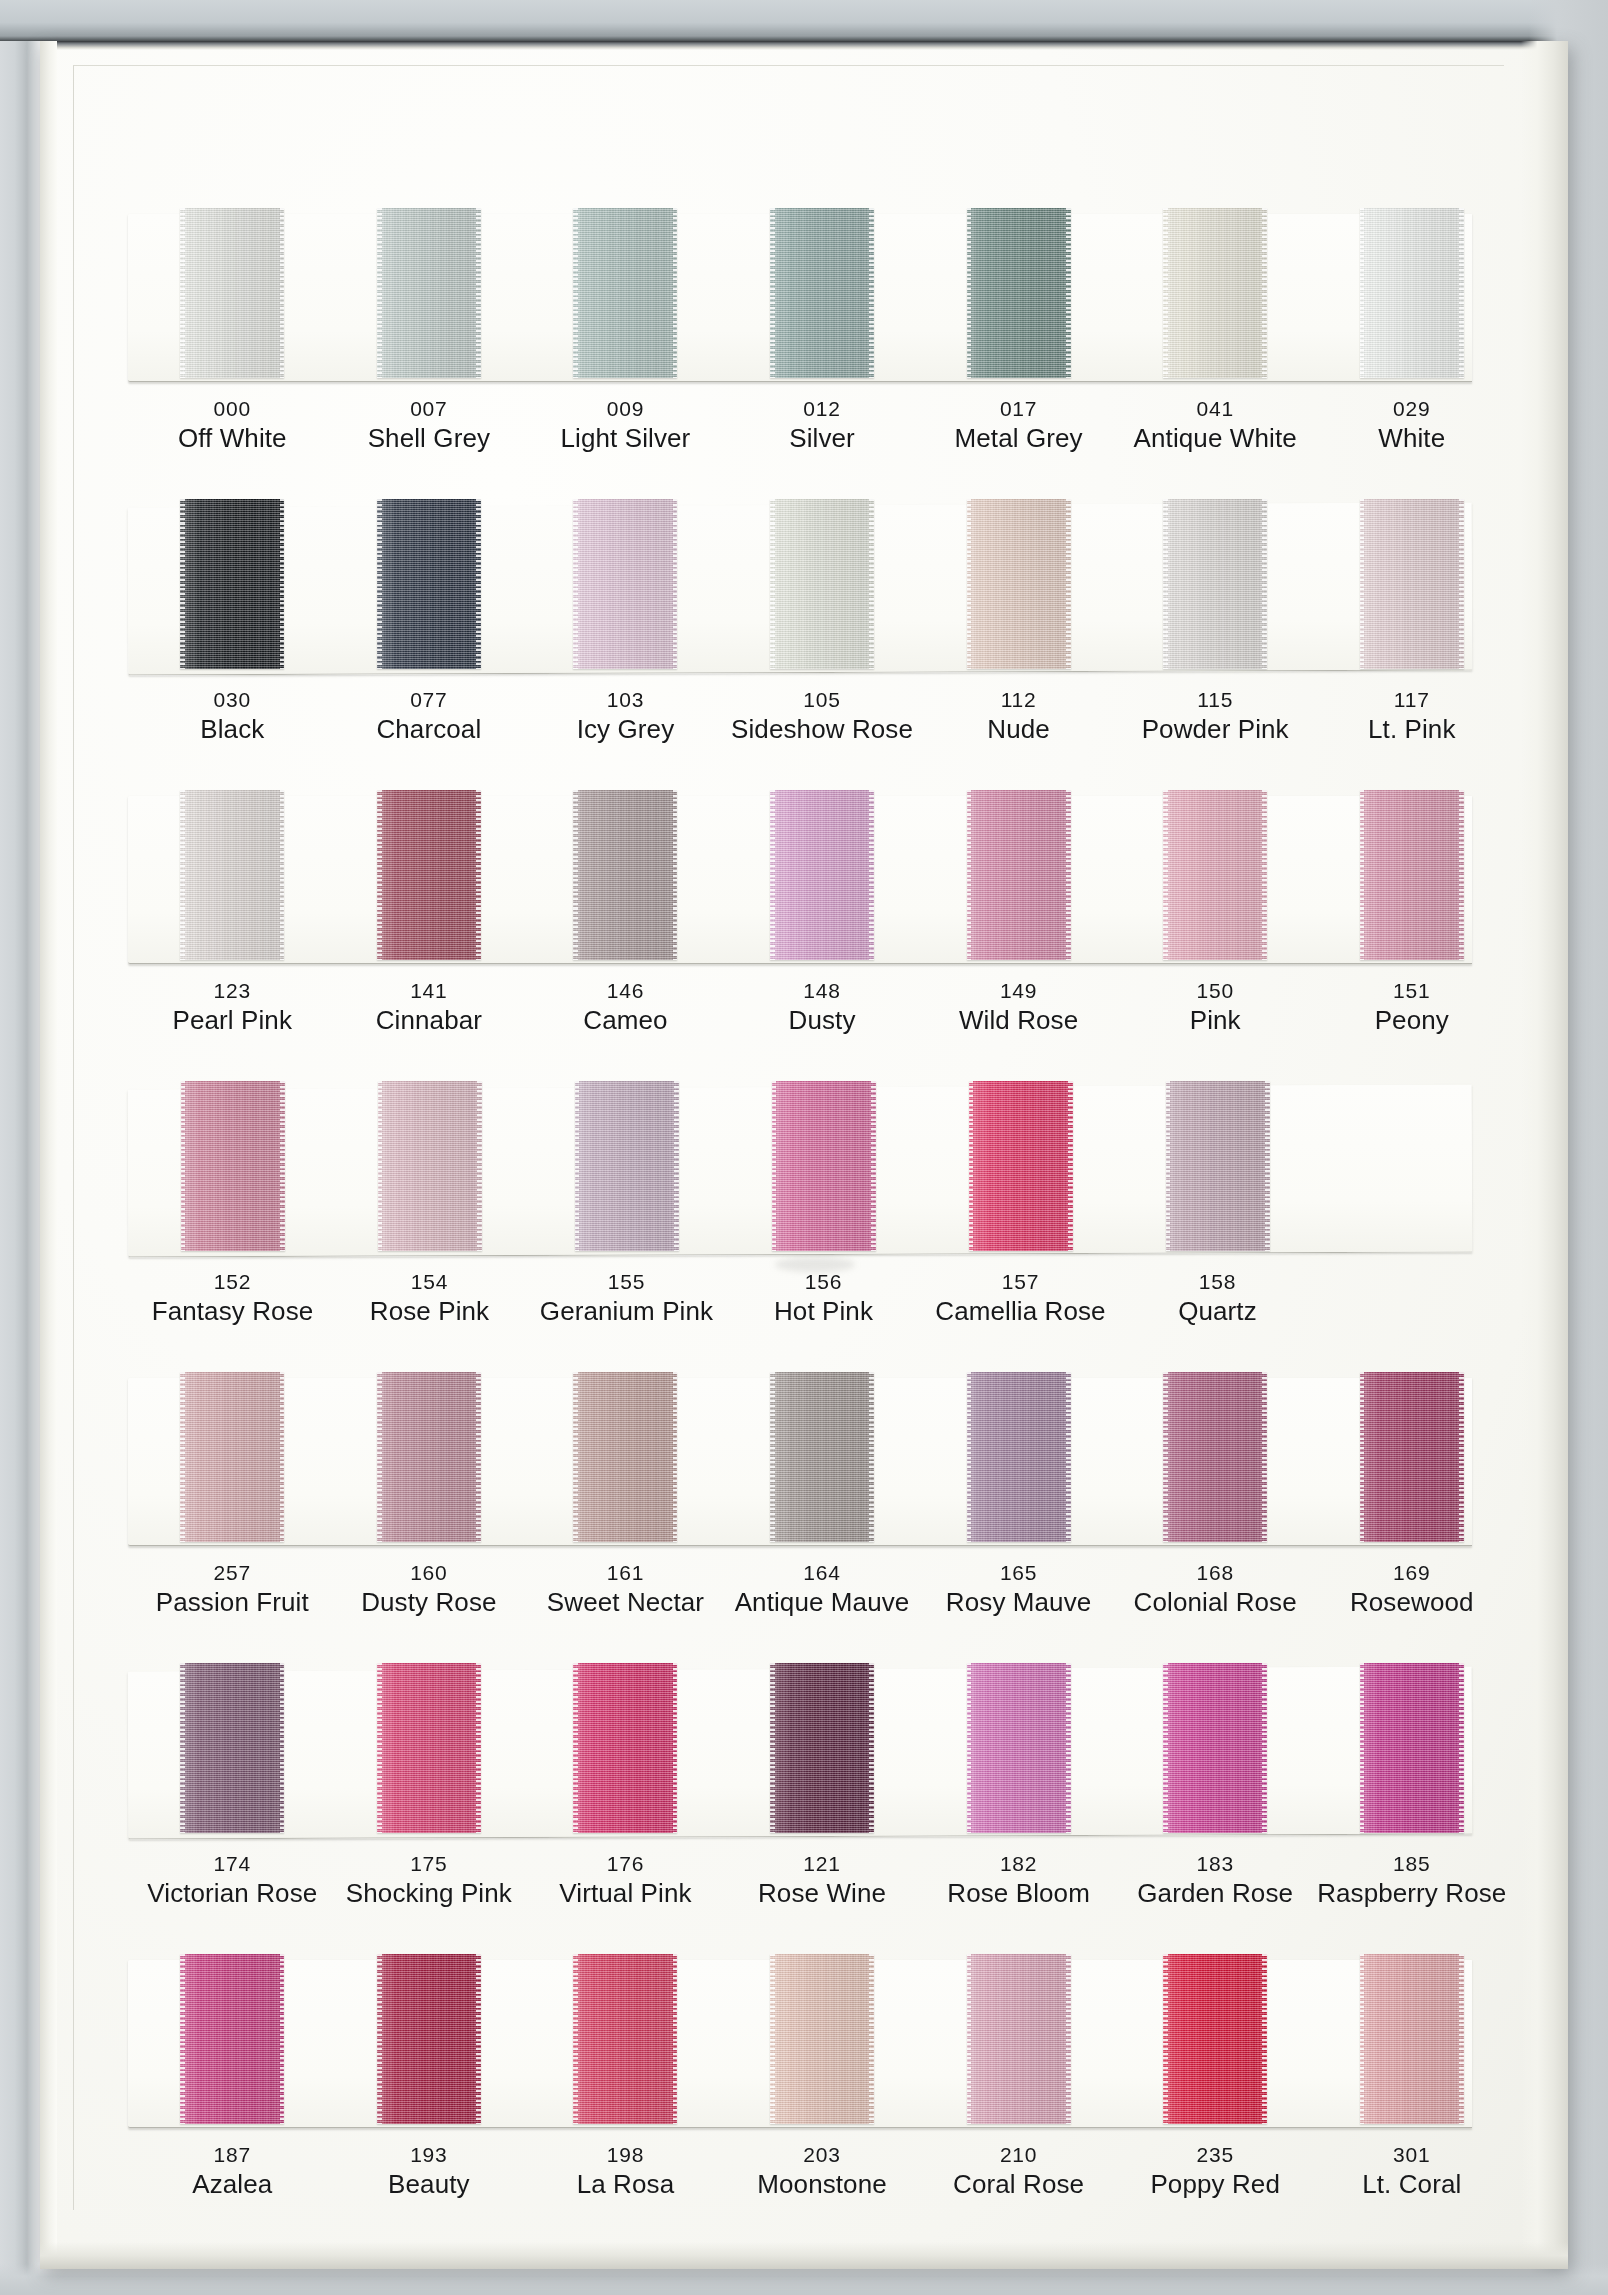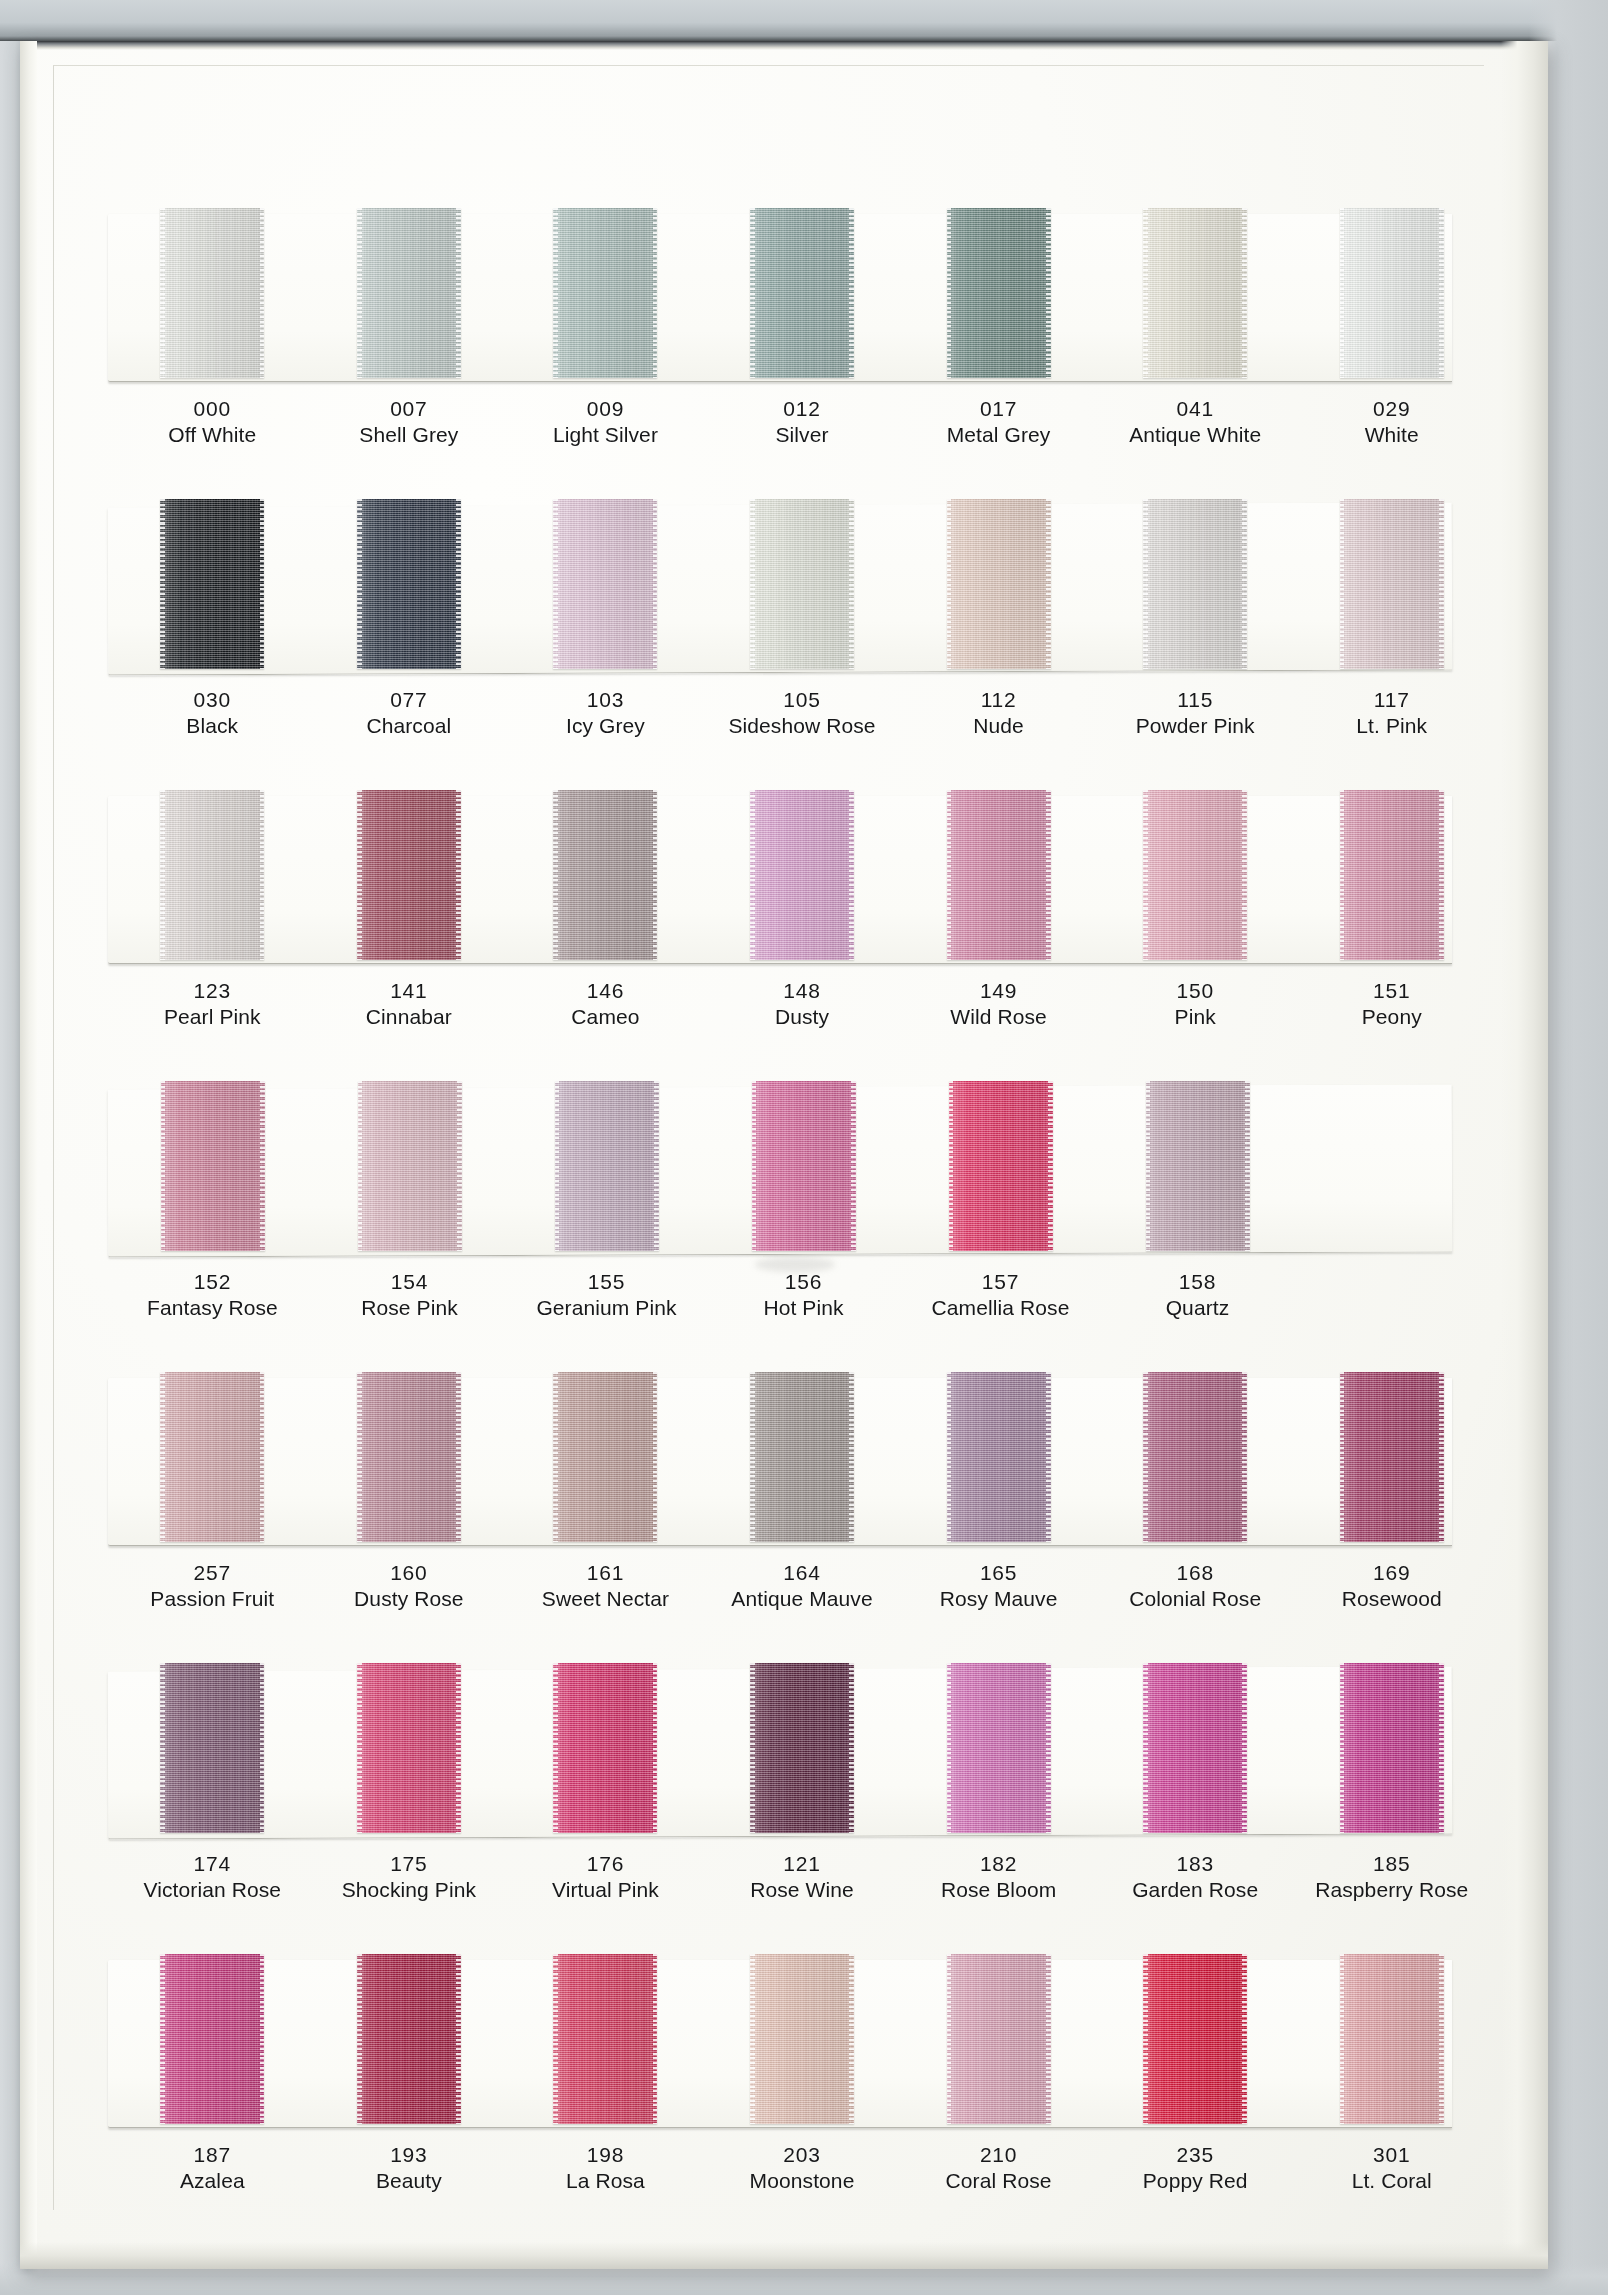--- a/index.html
+++ b/index.html
@@ -28,21 +28,21 @@
     background:linear-gradient(90deg,rgba(205,210,213,0) 0%,#cdd2d5 35%,#c6cbce 100%);
   }
   #scan-bottom-shadow{
     position:absolute;left:0;bottom:0;width:100%;height:31px;
     background:linear-gradient(0deg,#c3c9cc 0%,#ced3d6 60%,rgba(210,214,217,0) 100%);
   }
 
   
   #page{
     position:absolute;
-    left:20px;top:41px;
+    left:40px;top:41px;
     width:1528px;height:2228px;
     background:
       radial-gradient(ellipse at 30% 20%, #fefefc 0%, #fbfbf8 40%, #f6f6f1 75%, #efefe9 100%);
     box-shadow: 4px 6.7px 17.4px rgba(90,95,98,.45), 0 0 0 0.7px #e3e3dc inset;
     overflow:hidden;
   }
   #page-edge-left{
     position:absolute;left:0;top:0;width:17.4px;height:100%;
     background:linear-gradient(90deg,#e0e0d8 0%,#f2f2ec 55%,#fbfbf7 100%);
   }
@@ -147,21 +147,21 @@
     top:198px;left:0;right:0;
     text-align:center;
     color:#17181a;
   }
   .code{
     font-size:21px;
     letter-spacing:0.8px;
     line-height:1.12;
   }
   .name{
-    font-size:21px;
+    font-size:26px;
     letter-spacing:0.1px;
     line-height:1.35;
     white-space:nowrap;
   }
 </style>
 </head>
 <body>
 
 <div id="scan-bg"></div>
 <div id="scan-top-shadow"></div>

